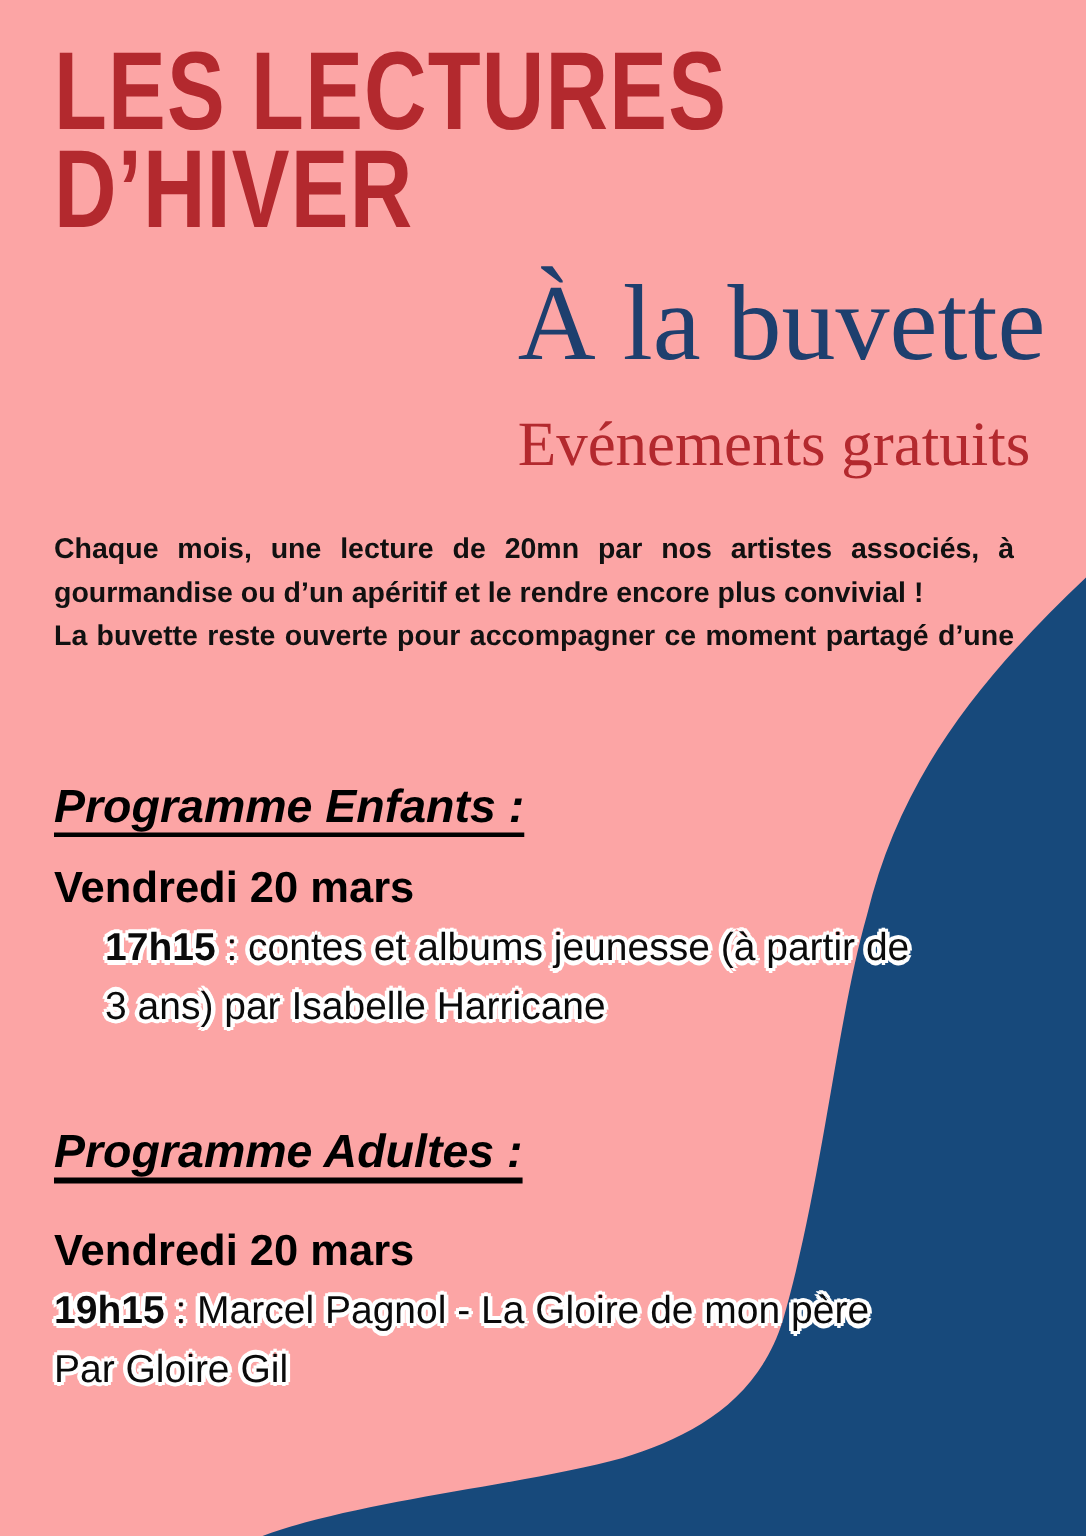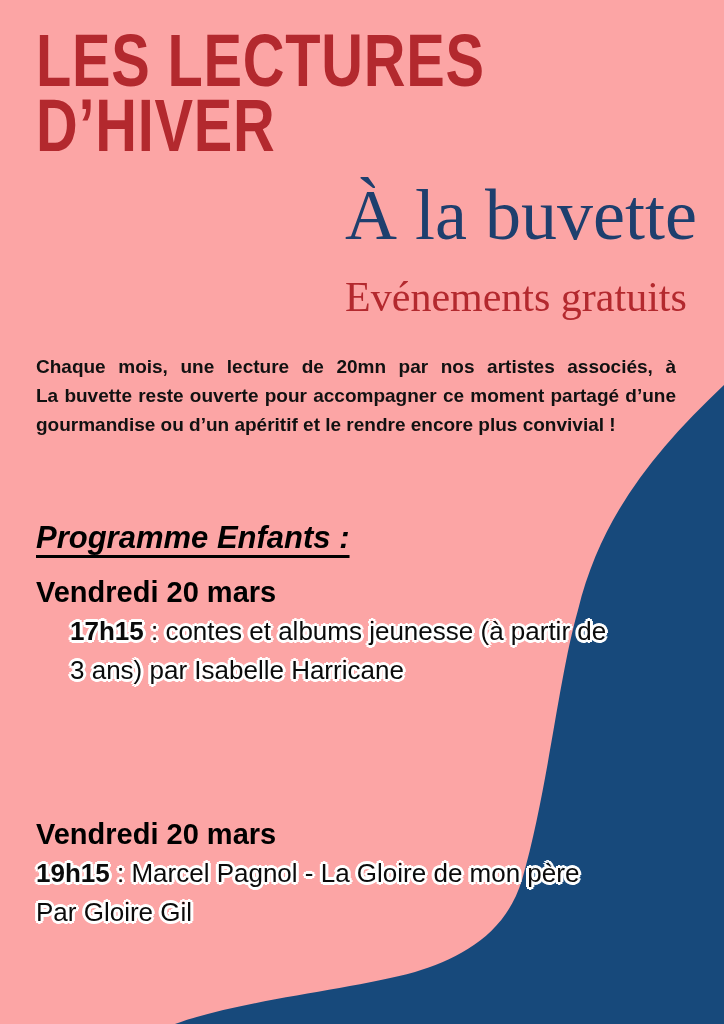--- a/index.html
+++ b/index.html
@@ -122,30 +122,31 @@
     <div>D’HIVER</div>
   </div>
 
   <div class="layer subtitle-block">
     <div class="subtitle">À la buvette</div>
     <div class="tagline">Evénements gratuits</div>
   </div>
 
   <div class="layer intro">
     <div class="intro-line jfull">Chaque mois, une lecture de 20mn par nos artistes associés, à</div>
+    <div class="intro-line">gourmandise ou d’un apéritif et le rendre encore plus convivial !</div>
     <div class="intro-line jfull">La buvette reste ouverte pour accompagner ce moment partagé d’une</div>
-    <div class="intro-line">gourmandise ou d’un apéritif et le rendre encore plus convivial !</div>
   </div>
 
   <div class="layer section-heading h-enfants">Programme Enfants :</div>
   <div class="layer date-line d1">Vendredi 20 mars</div>
   <div class="layer details det1 halo">
     <div><span class="time">17h15</span><span> : contes et albums jeunesse (à partir de</span></div>
     <div>3 ans) par Isabelle Harricane</div>
   </div>
 
+  <div class="layer section-heading h-adultes">Programme Adultes :</div>
   <div class="layer date-line d2">Vendredi 20 mars</div>
   <div class="layer details det2 halo">
     <div><span class="time">19h15</span><span> : Marcel Pagnol - La Gloire de mon père</span></div>
     <div>Par Gloire Gil</div>
   </div>
 
 </div>
 
 </body></html>

